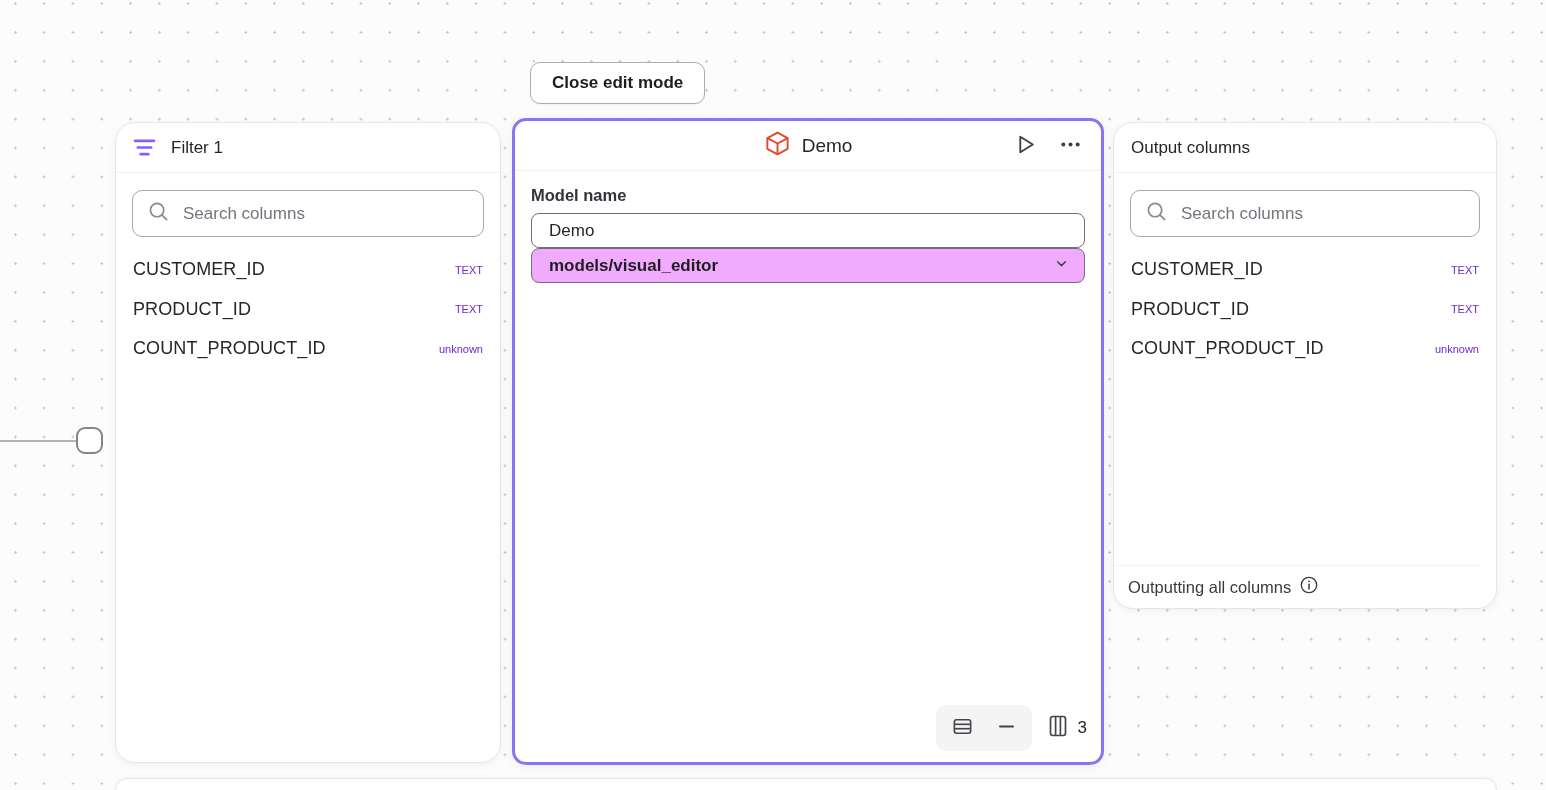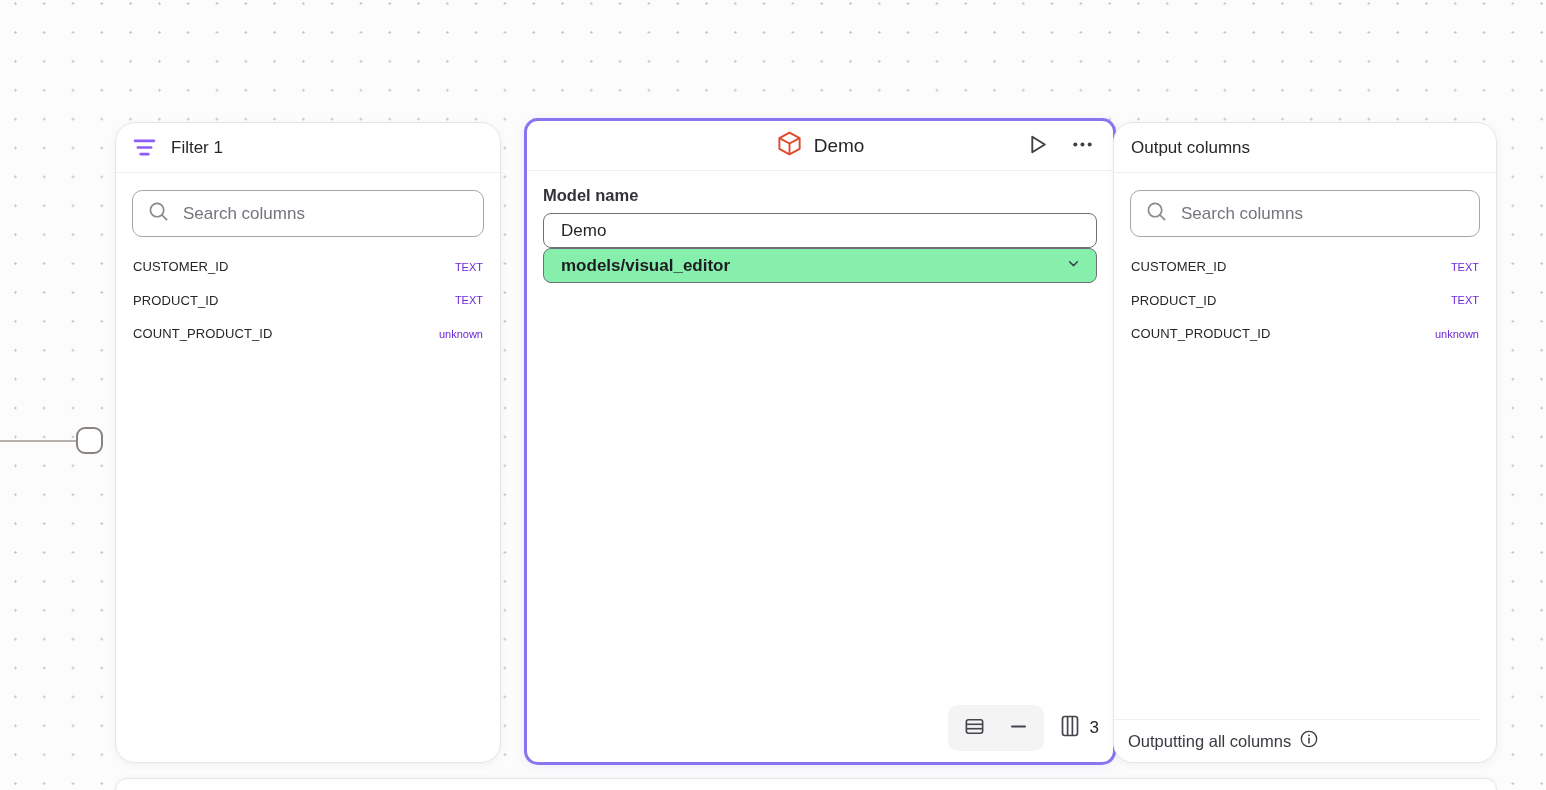--- a/index.html
+++ b/index.html
@@ -44,27 +44,26 @@
 
   
   .panel {
     position: absolute;
     background: #FFFFFF;
     border: 1px solid #E6E6EA;
     border-radius: 20px;
     box-shadow: 0 2px 8px rgba(0,0,0,0.05);
   }
   .panel-left  { left: 115px;  top: 122px; width: 386px; height: 641px; }
-  .panel-right { left: 1113px; top: 122px; width: 384px; height: 641px; }
+  .panel-right { left: 1113px; top: 122px; width: 384px; height: 487px; }
   .panel-mid {
     left: 512px; top: 118px; width: 592px; height: 647px;
     border: 3px solid #8B74F0;
     border-radius: 14px;
     box-shadow: 0 2px 10px rgba(139,116,240,0.12);
-    margin-left: 12px;
   }
 
   .panel-header {
     height: 50px;
     display: flex; align-items: center;
     padding: 0 17px;
     border-bottom: 1px solid #F0F0F2;
     font-size: 17px; color: #27272A;
   }
   .panel-header .hdr-icon { display: flex; align-items: center; margin-right: 15px; }
@@ -85,21 +84,21 @@
     background: transparent;
   }
   .search-box input::placeholder { color: #75757E; }
 
   
   .col-list { margin-top: 5px; }
   .col-row {
     display: flex; justify-content: space-between; align-items: center;
     padding: 9px 17px 9.5px;
   }
-  .col-name { font-size: 13px; color: #27272A; letter-spacing: 0.1px; }
+  .col-name { font-size: 18px; color: #27272A; letter-spacing: 0.1px; }
   .col-type { font-size: 11px; color: #6d28d9; }
 
   
   .mid-header {
     position: relative;
     height: 50px;
     border-bottom: 1px solid #F0F0F2;
     display: flex; align-items: center; justify-content: center;
   }
   .mid-title { display: flex; align-items: center; gap: 11px; font-size: 19px; color: #27272A; }
@@ -119,21 +118,21 @@
     font-family: inherit; font-size: 17px; color: #27272A;
     background: #FFFFFF; outline: none;
   }
   .field-gap { margin-top: 16px; }
   .select-input {
     width: 100%; height: 35px;
     border: 1px solid #6F6F78;
     border-radius: 8px;
     padding: 0 14px 0 17px;
     display: flex; align-items: center; justify-content: space-between;
-    background: #86efac; cursor: pointer;
+    background: #f0abfc; cursor: pointer;
   }
   .select-value { font-size: 17px; font-weight: 600; color: #1E1E22; }
 
   .mid-footer {
     position: absolute; right: 14px; bottom: 11px;
     display: flex; align-items: center; gap: 15px;
   }
   .footer-pill {
     background: #F4F4F5;
     border-radius: 10px;
@@ -159,20 +158,21 @@
     border: 1px solid #E6E6EA;
     border-radius: 12px;
     box-shadow: 0 -1px 4px rgba(0,0,0,0.04);
   }
 </style>
 </head>
 <body>
 
 <div class="canvas">
 
+  <button class="close-edit-btn">Close edit mode</button>
 
   <div class="connector-line"></div>
   <div class="connector-handle"></div>
 
   <div class="panel panel-left">
     <div class="panel-header">
       <span class="hdr-icon">
         <svg width="23" height="19" viewBox="0 0 24 20" fill="none">
           <line x1="2" y1="3" x2="22" y2="3" stroke="#8B5CF6" stroke-width="2.7" stroke-linecap="round"></line>
           <line x1="5" y1="10" x2="19" y2="10" stroke="#8B5CF6" stroke-width="2.7" stroke-linecap="round"></line>

